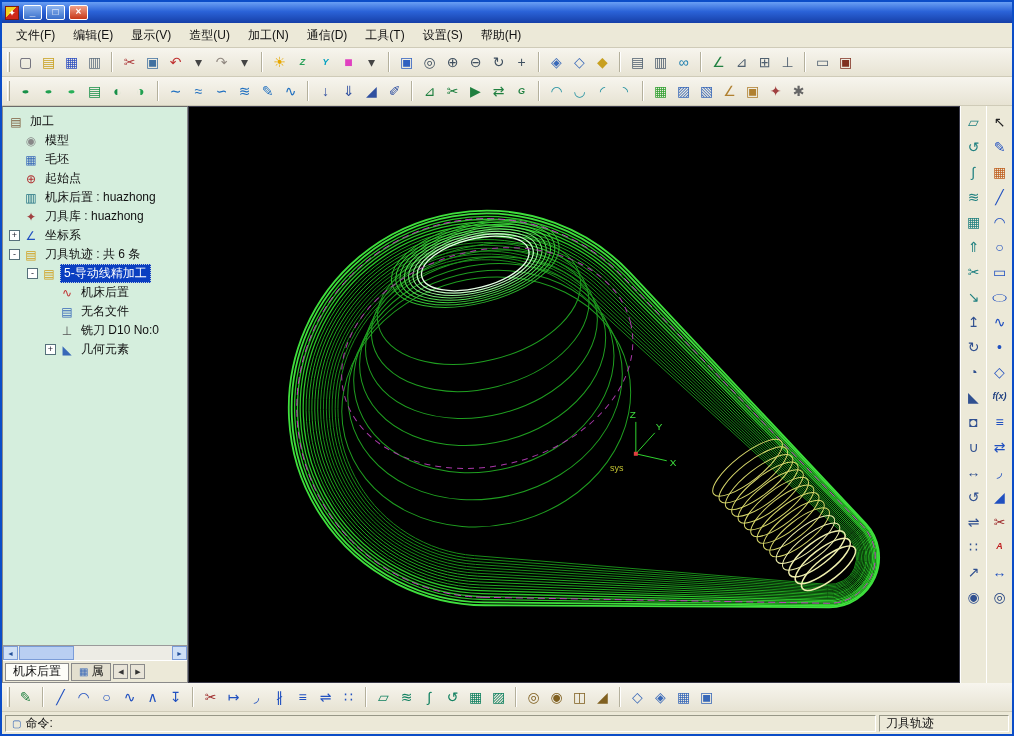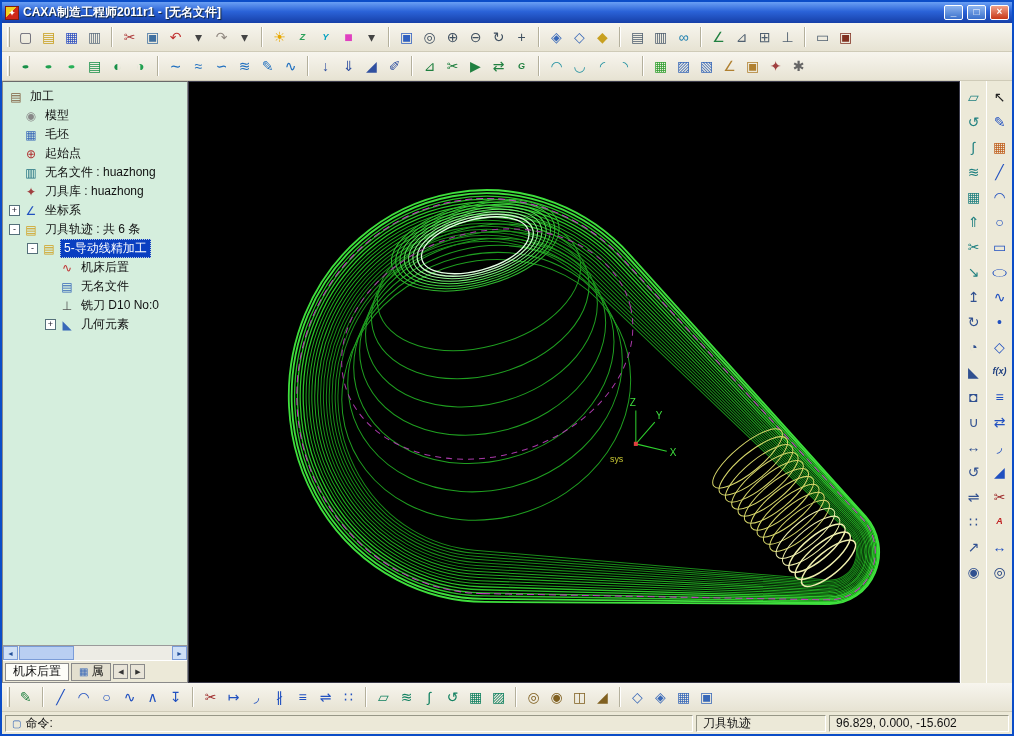--- a/index.html
+++ b/index.html
@@ -49,26 +49,36 @@
   .stool{width:130px;flex:0 0 130px}
   .scoord{width:180px;flex:0 0 180px}
 </style>
 </head>
 <body>
 
 <div class="window">
 
   <div class="titlebar">
     <div class="appicon">✦</div>
-    <div class="title">CAXA制造工程师2011r1 - [无名文件]</div>
     <div class="winbtn">_</div>
     <div class="winbtn">□</div>
     <div class="winbtn close">×</div>
   </div>
 
+  <div class="menubar" id="menubar">
+      <div class="menuitem">文件(F)</div>
+      <div class="menuitem">编辑(E)</div>
+      <div class="menuitem">显示(V)</div>
+      <div class="menuitem">造型(U)</div>
+      <div class="menuitem">加工(N)</div>
+      <div class="menuitem">通信(D)</div>
+      <div class="menuitem">工具(T)</div>
+      <div class="menuitem">设置(S)</div>
+      <div class="menuitem">帮助(H)</div>
+    </div>
 
   <div class="toolbar" id="tb-main">
       <div class="grip"></div>
       <div class="tbtn">
         <span class="g" style="color: rgb(85, 85, 102);">▢</span>
       </div>
       <div class="tbtn">
         <span class="g" style="color: rgb(200, 160, 32);">▤</span>
       </div>
       <div class="tbtn">
@@ -296,21 +306,21 @@
             <span class="tlabel">毛坯</span>
           </div>
           <div class="trow" style="padding-left: 6px;">
             <span class="box hide"></span>
             <span class="ticon" style="color: rgb(176, 48, 48);">⊕</span>
             <span class="tlabel">起始点</span>
           </div>
           <div class="trow" style="padding-left: 6px;">
             <span class="box hide"></span>
             <span class="ticon" style="color: rgb(32, 112, 128);">▥</span>
-            <span class="tlabel">无名文件 : huazhong</span>
+            <span class="tlabel">机床后置 : huazhong</span>
           </div>
           <div class="trow" style="padding-left: 6px;">
             <span class="box hide"></span>
             <span class="ticon" style="color: rgb(160, 64, 64);">✦</span>
             <span class="tlabel">刀具库 : huazhong</span>
           </div>
           <div class="trow" style="padding-left: 6px;">
             <span class="box">+</span>
             <span class="ticon" style="color: rgb(32, 80, 192);">∠</span>
             <span class="tlabel">坐标系</span>
@@ -654,18 +664,15 @@
     </div>
 
   <div class="statusbar">
     <div class="scell scmd">
       <span class="tabicon">▢</span>
       <span>命令:</span>
     </div>
     <div class="scell stool">
       <span>刀具轨迹</span>
     </div>
-    <div class="scell scoord">
-      <span>96.829, 0.000, -15.602</span>
-    </div>
   </div>
 
 </div>
 
 </body></html>

